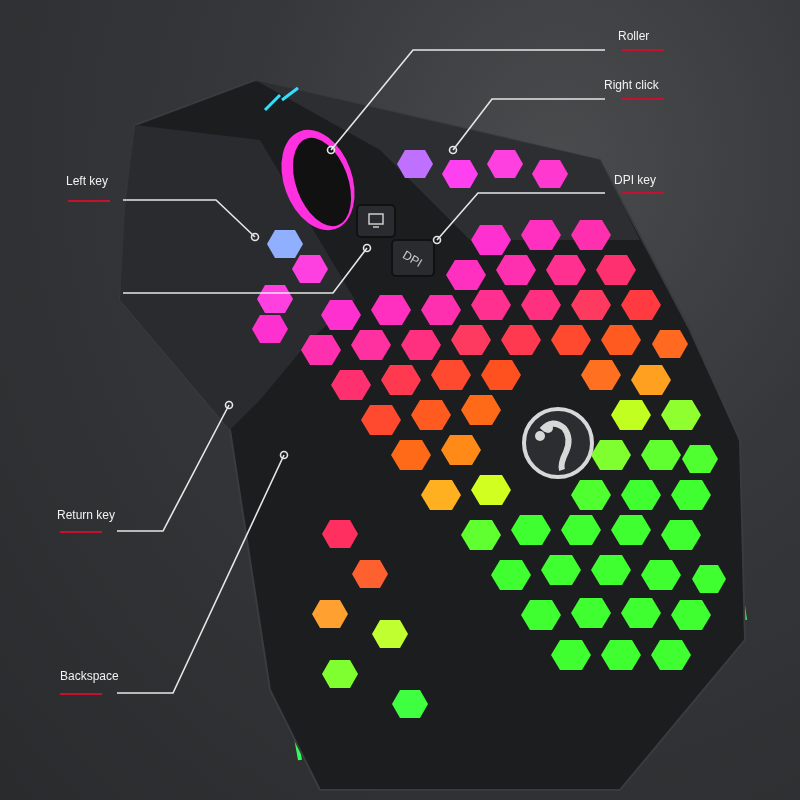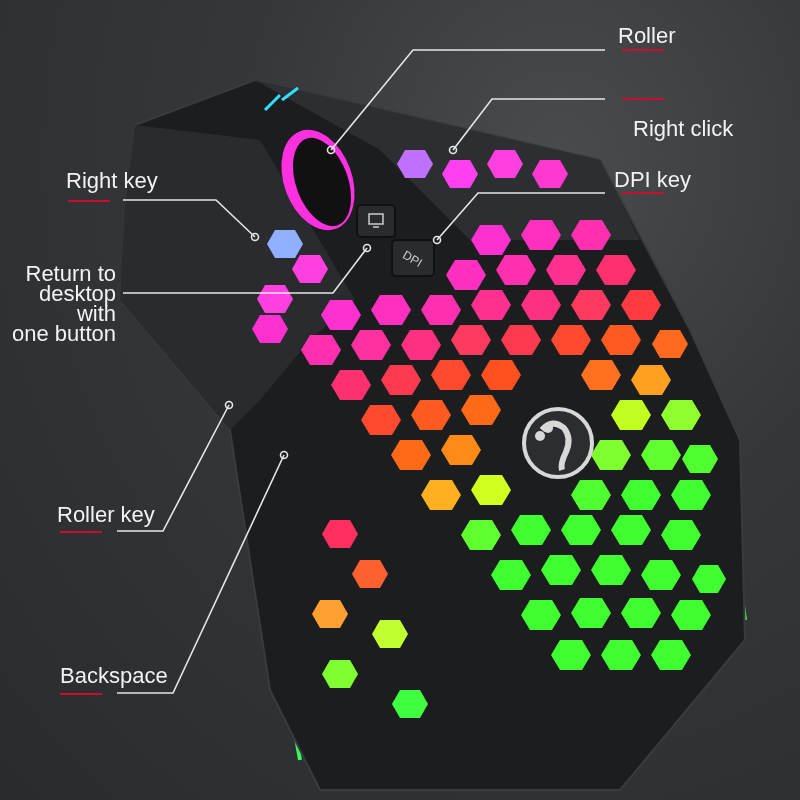--- a/index.html
+++ b/index.html
@@ -1,20 +1,20 @@
 <!DOCTYPE html>
 <html><head>
 <meta charset="utf-8">
 <style>
   html, body { margin:0; padding:0; }
   body { width:800px; height:800px; overflow:hidden; background:#2e2f31; font-family:"Liberation Sans", sans-serif; }
   #stage { position:relative; width:800px; height:800px;
     background: radial-gradient(ellipse at 70% 20%, #4a4b4d 0%, #36373a 40%, #2a2b2d 100%); }
   svg.scene { position:absolute; left:0; top:0; }
-  .label { position:absolute; color:#f2f2f2; font-size:22px; line-height:20px; white-space:nowrap; }
+  .label { position:absolute; color:#f2f2f2; font-size:12px; line-height:20px; white-space:nowrap; }
   .label.right-align { text-align:right; }
   .underline { position:absolute; height:2px; background:#c8102e; }
 </style>
 </head>
 <body>
 
 <div id="stage">
   <svg class="scene" width="800" height="800" viewBox="0 0 800 800">
     <defs>
       <linearGradient id="glow" x1="0" y1="0" x2="0" y2="1">
@@ -170,31 +170,28 @@
       <circle cx="255" cy="237" r="3.5"></circle>
       <circle cx="367" cy="248" r="3.5"></circle>
       <circle cx="229" cy="405" r="3.5"></circle>
       <circle cx="284" cy="455" r="3.5"></circle>
     </g>
   </svg>
 
   <div class="label" style="left:618px;top:26px;">Roller</div>
   <div class="underline" style="left:622px;top:49px;width:42px;"></div>
 
-  <div class="label" style="left:633px;top:75px;margin-top:44px;">Right click</div>
+  <div class="label" style="left:604px;top:75px;">Right click</div>
   <div class="underline" style="left:622px;top:98px;width:42px;"></div>
 
   <div class="label" style="left:614px;top:170px;">DPI key</div>
   <div class="underline" style="left:622px;top:192px;width:42px;"></div>
 
-  <div class="label" style="left:66px;top:171px;">Right key</div>
+  <div class="label" style="left:66px;top:171px;">Left key</div>
   <div class="underline" style="left:68px;top:200px;width:42px;"></div>
 
-  <div class="label right-align" style="left:10px;top:264px;width:106px;white-space:pre-line;">Return to
-desktop with
-one button</div>
 
-  <div class="label" style="left:57px;top:505px;">Roller key</div>
+  <div class="label" style="left:57px;top:505px;">Return key</div>
   <div class="underline" style="left:60px;top:531px;width:42px;"></div>
 
   <div class="label" style="left:60px;top:666px;text-align:center;">Backspace</div>
   <div class="underline" style="left:60px;top:693px;width:42px;"></div>
 </div>
 
 </body></html>

